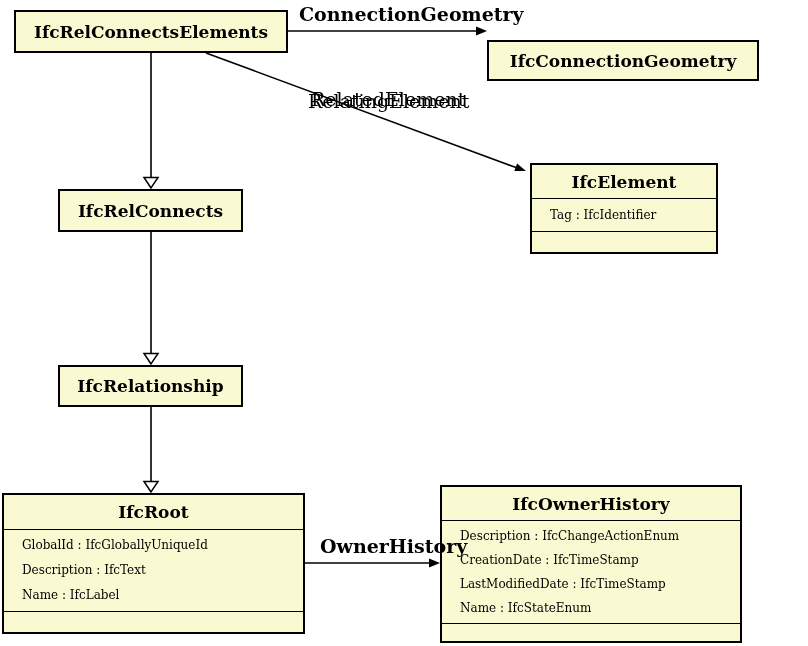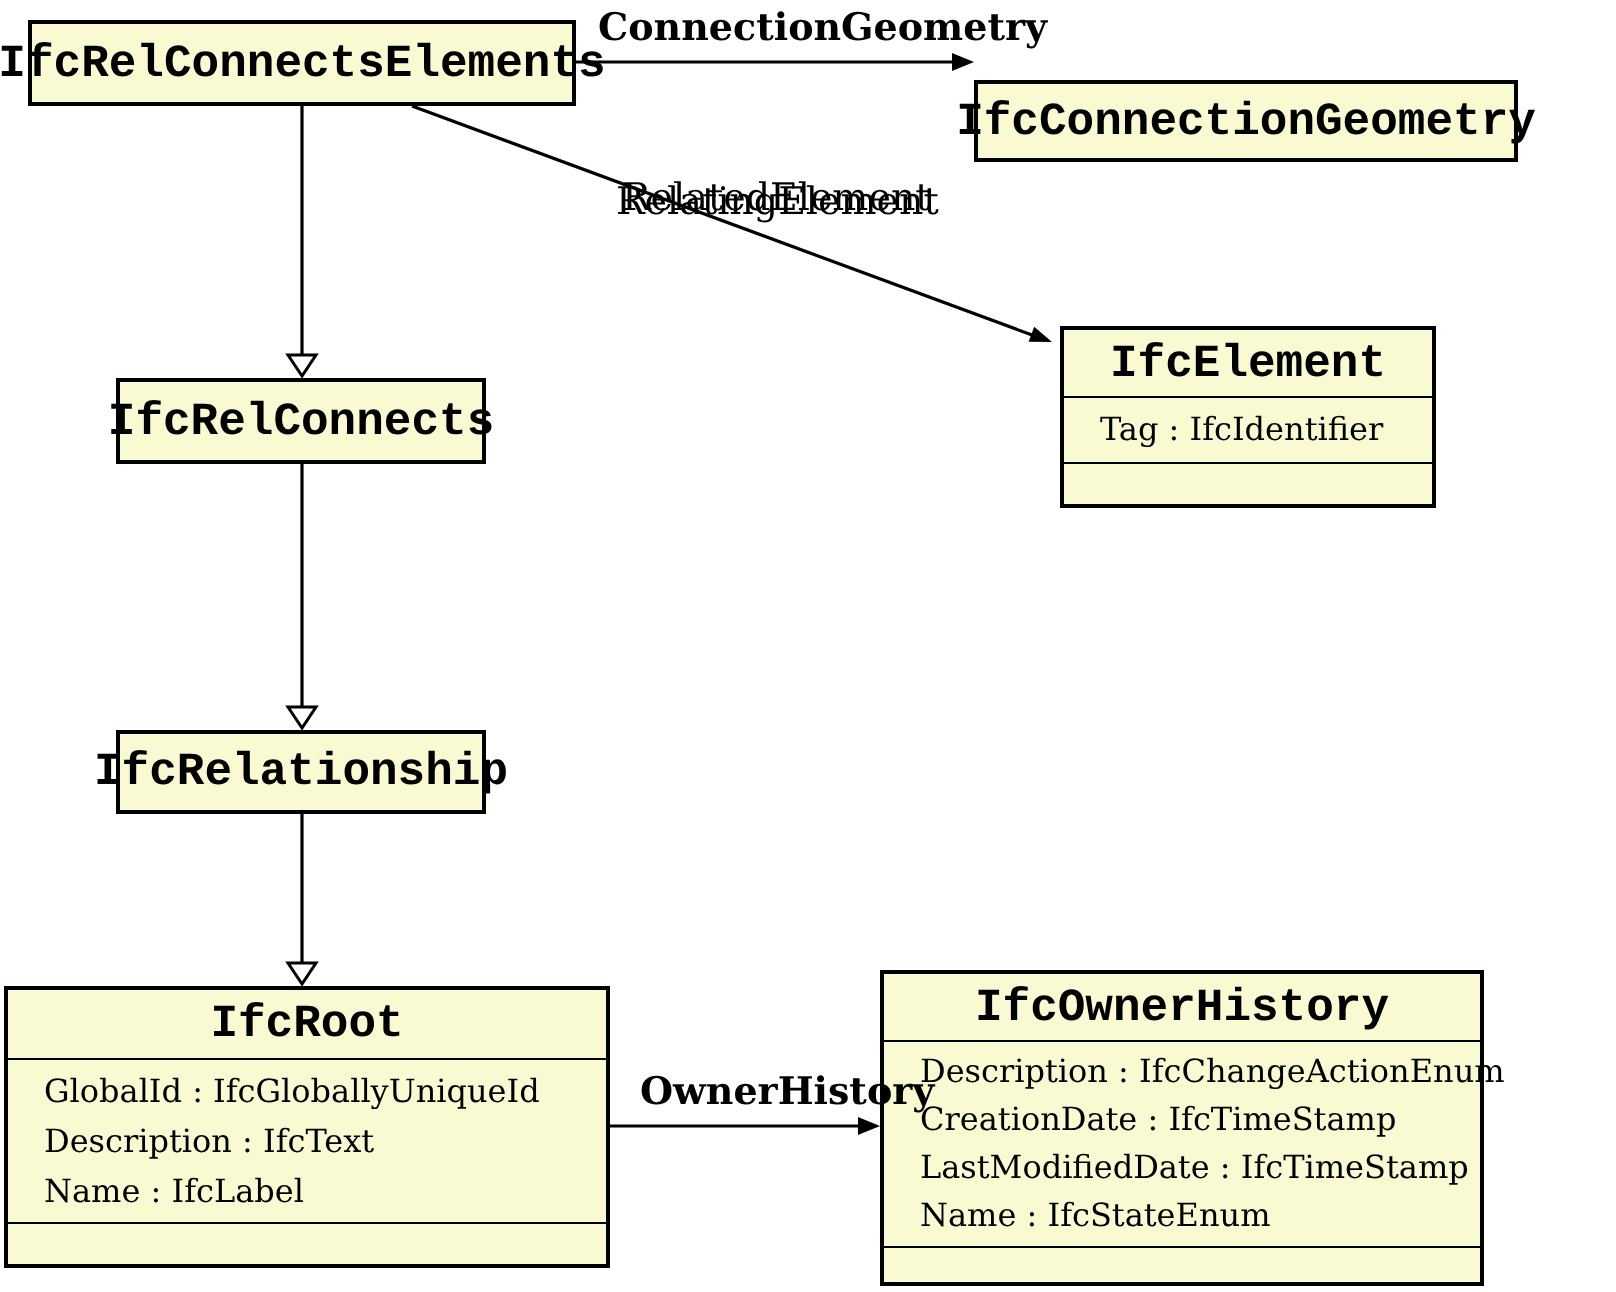--- a/index.html
+++ b/index.html
@@ -21,31 +21,30 @@
   .cls {
     position: absolute;
     background: #FAFAD2;
     border: 2px solid #000000;
     box-sizing: border-box;
     display: flex;
     flex-direction: column;
   }
   .cls .title {
     font-weight: bold;
-    font-size: 23px;
+    font-size: 17px;
     display: flex;
     align-items: center;
     justify-content: center;
     flex: 0 0 auto;
-    font-family: Liberation Mono, monospace;
   }
   .cls.single .title { flex: 1 1 auto; }
   .cls .attrs {
     border-top: 1.5px solid #000000;
-    font-size: 16px;
+    font-size: 12px;
     padding: 3px 0 3px 18px;
     flex: 0 0 auto;
   }
   .cls .attr { white-space: nowrap; }
   .cls .empty {
     border-top: 1.5px solid #000000;
     flex: 1 1 auto;
   }
   .edge-label {
     position: absolute;

